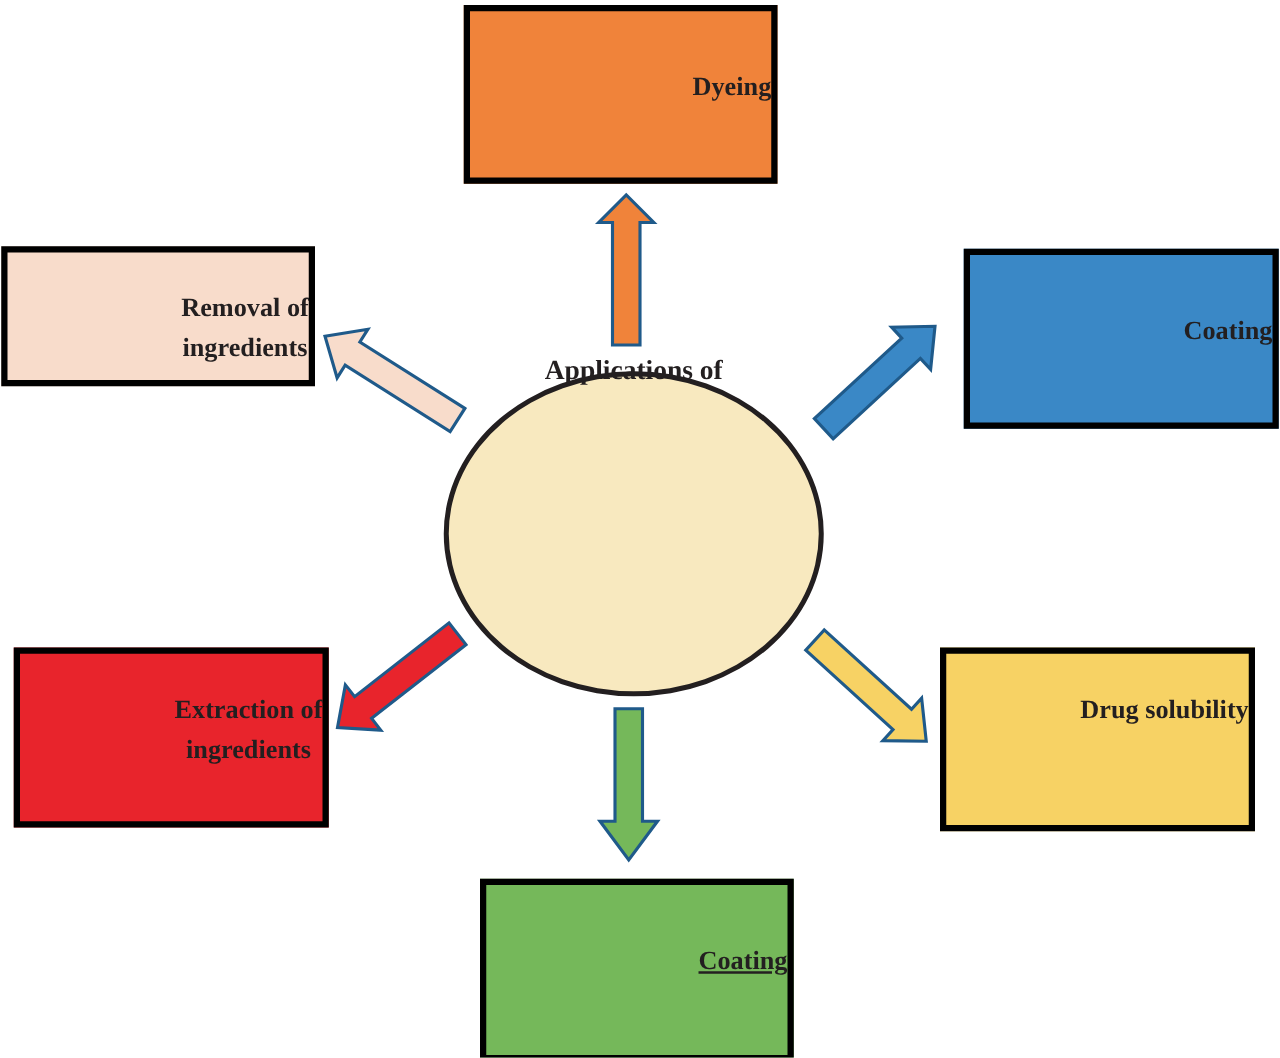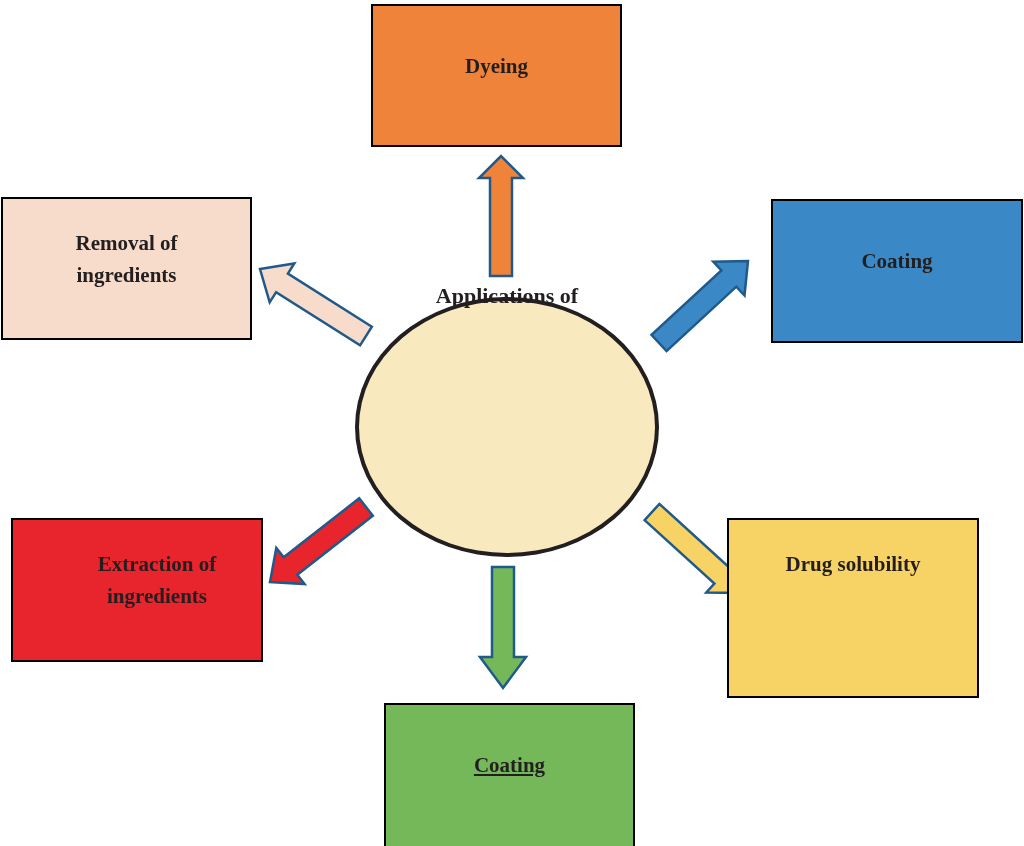--- a/index.html
+++ b/index.html
@@ -1,20 +1,20 @@
 <!DOCTYPE html>
 <html><head>
 <meta charset="utf-8">
 <style>
   html, body { margin: 0; padding: 0; background: #ffffff; }
   body { width: 1024px; height: 846px; position: relative; overflow: hidden;
          font-family: "Liberation Serif", "DejaVu Serif", serif; }
   #diagram { position: absolute; left: 0; top: 0; width: 1024px; height: 846px; }
-  .box { position: absolute; box-sizing: border-box; border: 2px solid #000000;
-         display: flex; justify-content: center; }
+  .box { position: absolute; box-sizing: border-box; border: 5px solid #000000;
+         display: flex; justify-content: flex-end; }
   .box-label { font-weight: bold; font-size: 21px; color: #231f20; text-align: center;
                line-height: 32px; margin-top: 28px; }
   .box-label span { display: block; }
   .hub { position: absolute; left: 355px; top: 297px; width: 304px; height: 260px;
          box-sizing: border-box; border: 4px solid #231f20; border-radius: 50%;
          display: flex; align-items: flex-start; justify-content: center; }
   .hub-label { font-weight: bold; font-size: 22px; color: #231f20; text-align: center;
                line-height: 30px; margin-top: -20px; }
   .hub-label span { display: block; }
   .hub-label sub { font-size: 15px; vertical-align: -4px; line-height: 0; }
@@ -39,40 +39,40 @@
       <span>Dyeing</span>
     </div>
   </div>
 
   <div class="box" id="box-cleaning" style="left: 771px; top: 199px; width: 252px; height: 144px; background: rgb(58, 136, 198);">
     <div class="box-label" style="margin-top:44px;">
       <span>Coating</span>
     </div>
   </div>
 
-  <div class="box" id="box-drug-solubility" style="left: 727px; top: 518px; width: 252px; height: 180px; background: rgb(247, 210, 100);">
+  <div class="box" id="box-drug-solubility" style="left: 752px; top: 518px; width: 252px; height: 147px; background: rgb(247, 210, 100);">
     <div class="box-label">
       <span>Drug solubility</span>
     </div>
   </div>
 
   <div class="box" id="box-coating" style="left: 384px; top: 703px; width: 251px; height: 146px; background: rgb(117, 184, 90);">
     <div class="box-label" style="margin-top:44px;text-decoration:underline;">
       <span>Coating</span>
     </div>
   </div>
 
   <div class="box" id="box-extraction" style="left: 11px; top: 518px; width: 252px; height: 144px; background: rgb(232, 36, 44); padding-left: 40px;">
     <div class="box-label">
       <span>Extraction of</span>
       <span>ingredients</span>
     </div>
   </div>
 
-  <div class="box" id="box-removal" style="left: 1px; top: 197px; width: 251px; height: 143px; background: rgb(248, 220, 203);">
+  <div class="box" id="box-removal" style="left: 1px; top: 197px; width: 251px; height: 112px; background: rgb(248, 220, 203);">
     <div class="box-label">
       <span>Removal of</span>
       <span>ingredients</span>
     </div>
   </div>
 
   <div class="hub" id="hub" style="background: rgb(248, 233, 191);">
     <div class="hub-label">
       <span>Applications of</span>
     </div>

